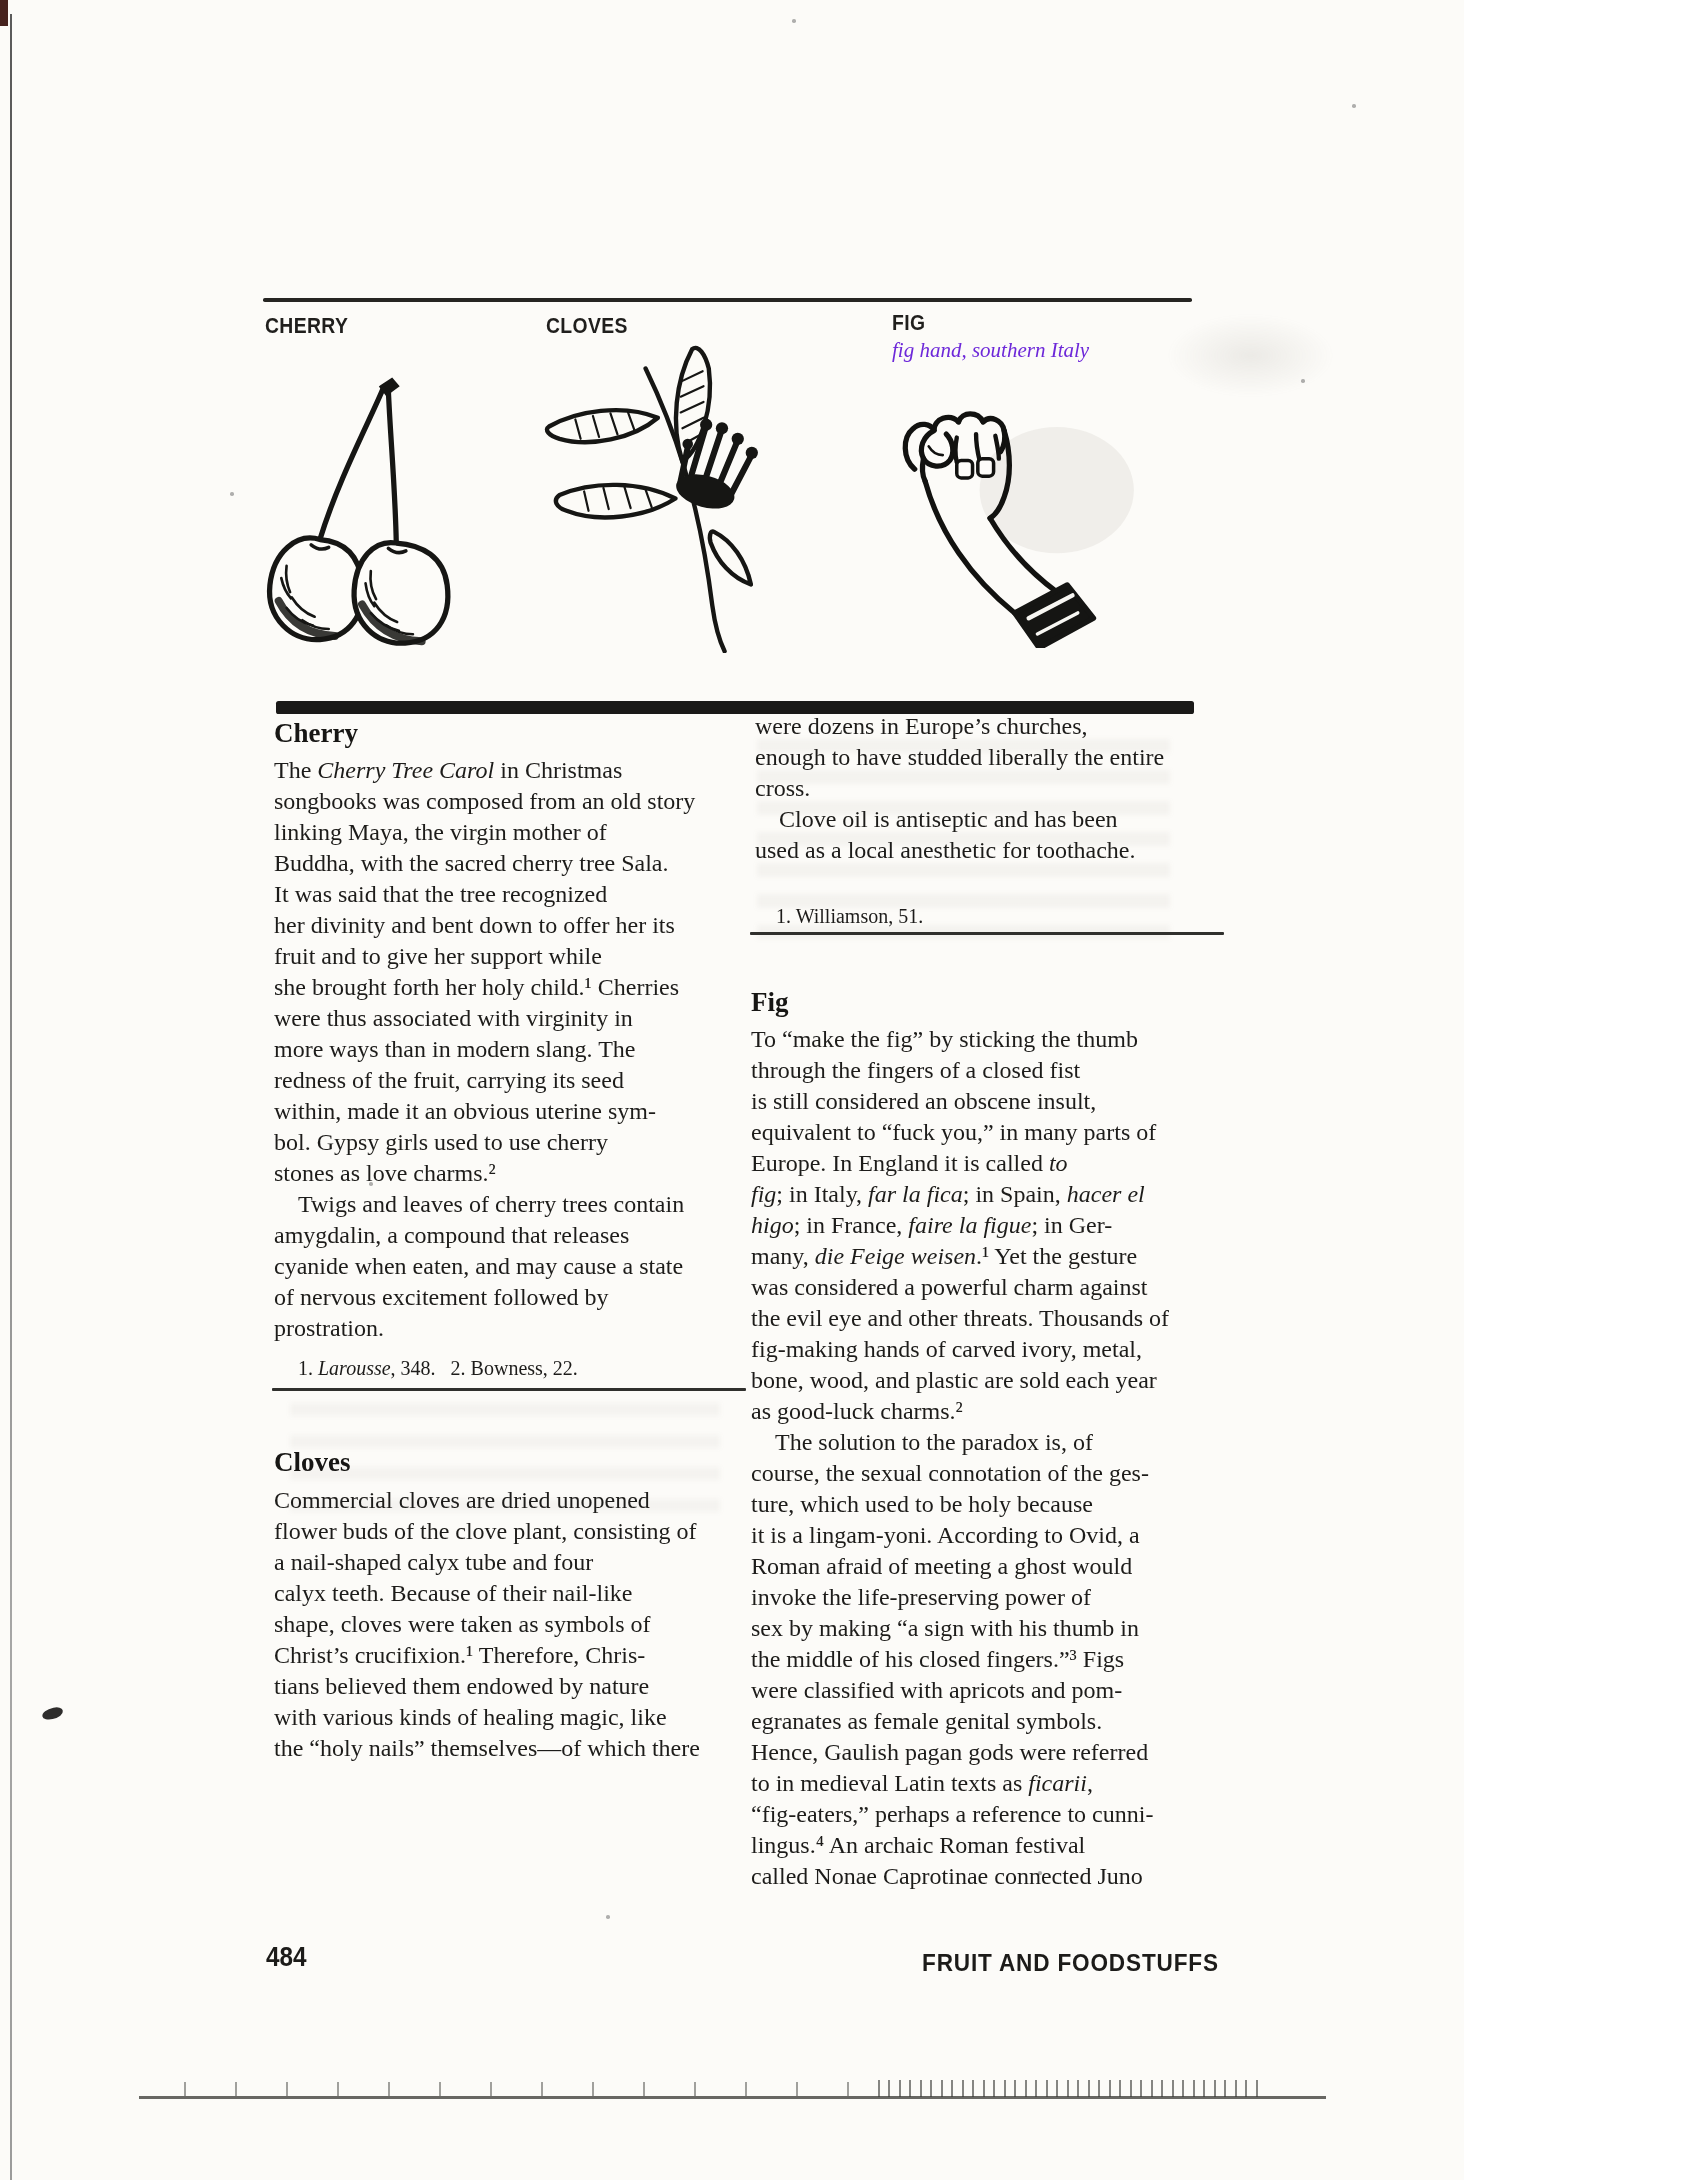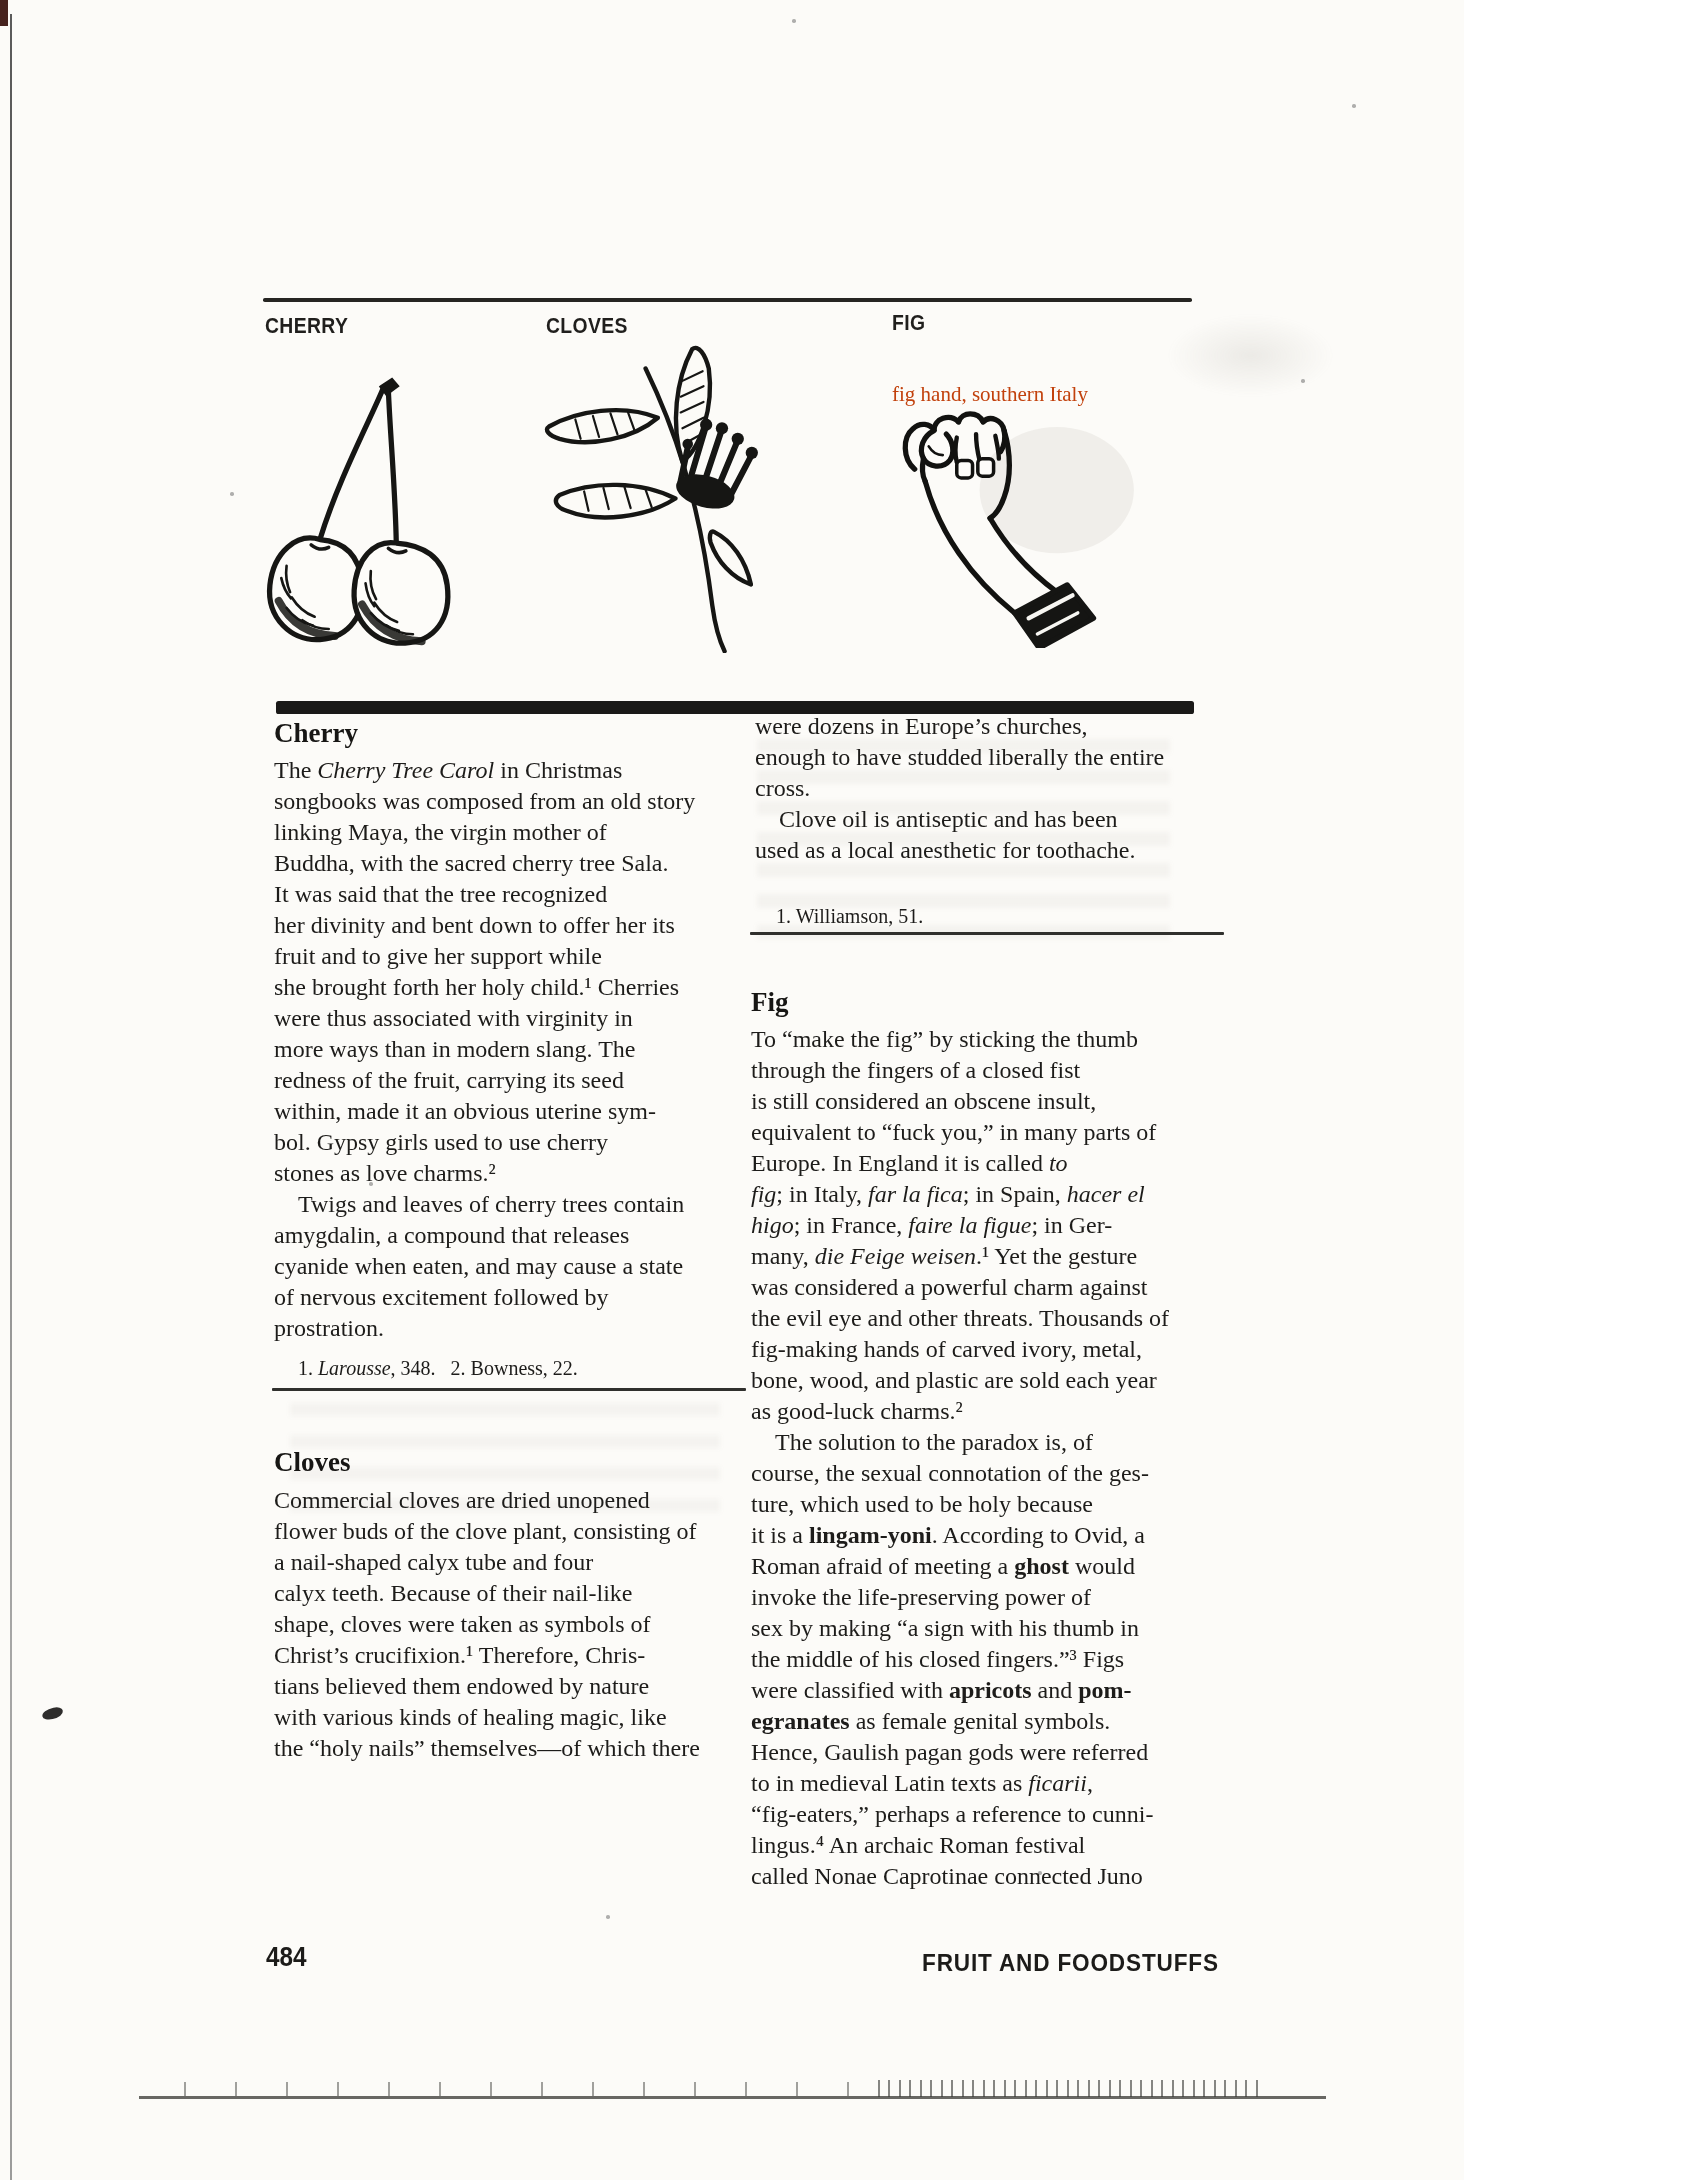--- a/index.html
+++ b/index.html
@@ -29,30 +29,30 @@
   .smudge-b { left:290px; top:1403px; width:430px; height:114px;
     background:repeating-linear-gradient(180deg, rgba(110,105,95,.05) 0 13px, transparent 13px 32px);
     filter:blur(2.6px); }
   .smudge-c { left:1167px; top:314px; width:167px; height:83px;
     background:radial-gradient(closest-side, rgba(120,115,105,.12), transparent); filter:blur(1.8px); }
 
   
   .rule-top { left:263px; top:298px; width:929px; height:3.5px; background:#262522; border-radius:1.8px; }
   .fig-label { font-family:"Liberation Sans", sans-serif; font-weight:bold; font-size:22px;
     color:#201f1d; transform:scaleX(.88); transform-origin:left top; letter-spacing:0.4px; }
-  .fig-caption { font-size:21px; color:#c2410c;margin-top:44px; }
+  .fig-caption { font-style:italic; font-size:21px; color:#6d28d9; }
   .heavy-bar { left:276px; top:701px; width:918px; height:13px; background:#1a1918; border-radius:2.6px; }
 
   
   .col { font-size:24px; line-height:31px; white-space:nowrap; }
   .article-title { font-weight:bold; font-size:27px; line-height:30px; color:#171614; white-space:nowrap; }
   .footnote { font-size:20px; line-height:24.6px; white-space:nowrap; }
   .foot-rule { height:2.6px; background:#30302d; border-radius:0.9px; }
   .i { font-style:italic;margin-top:16px; }
-  .b { font-weight:bold;margin-top:36px; }
+  .b { font-weight:normal;margin-top:36px; }
 
   
   .page-num { font-family:"Liberation Sans", sans-serif; font-weight:bold; font-size:27px;
     color:#1c1b19; transform:scaleX(.9); transform-origin:left top; }
   .footer-right { font-family:"Liberation Sans", sans-serif; font-weight:bold; font-size:24px;
     color:#1c1b19; transform:scaleX(.94); transform-origin:left top; letter-spacing:0.9px; }
 
   svg { display:block; }
 </style>
 </head>

